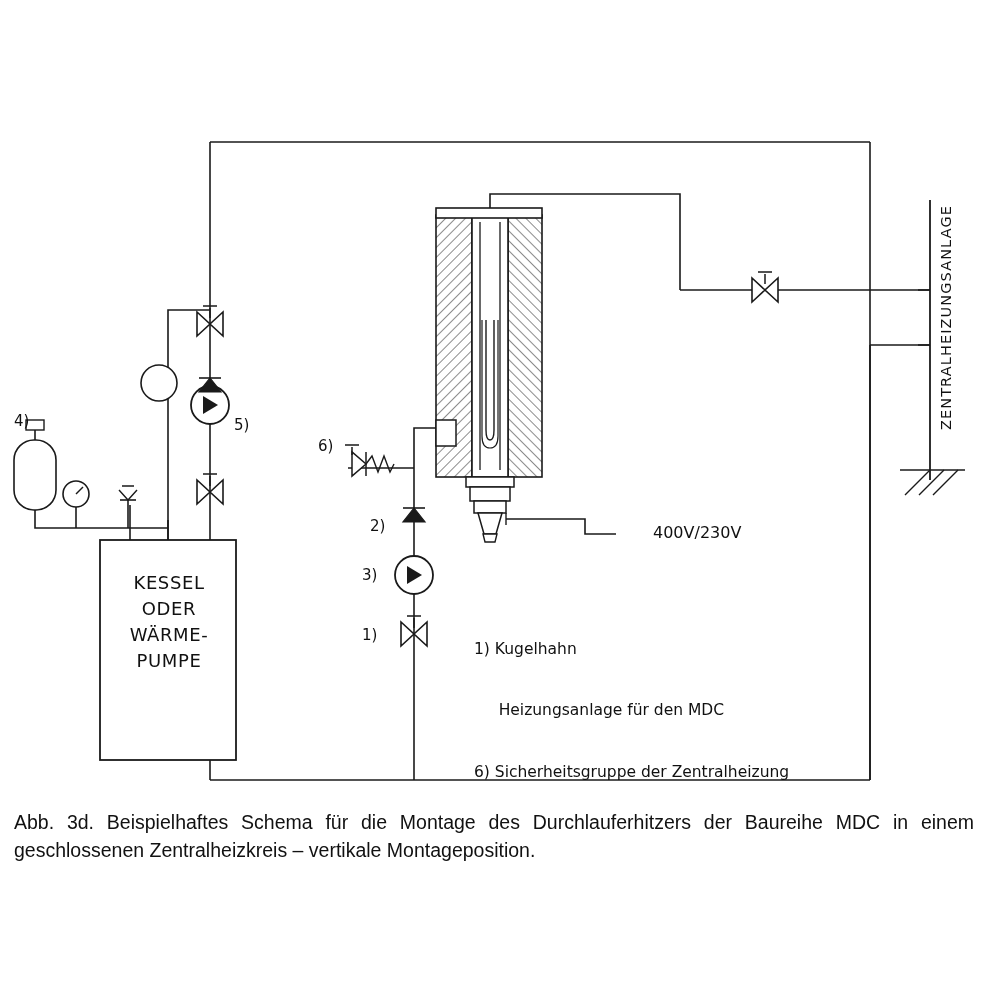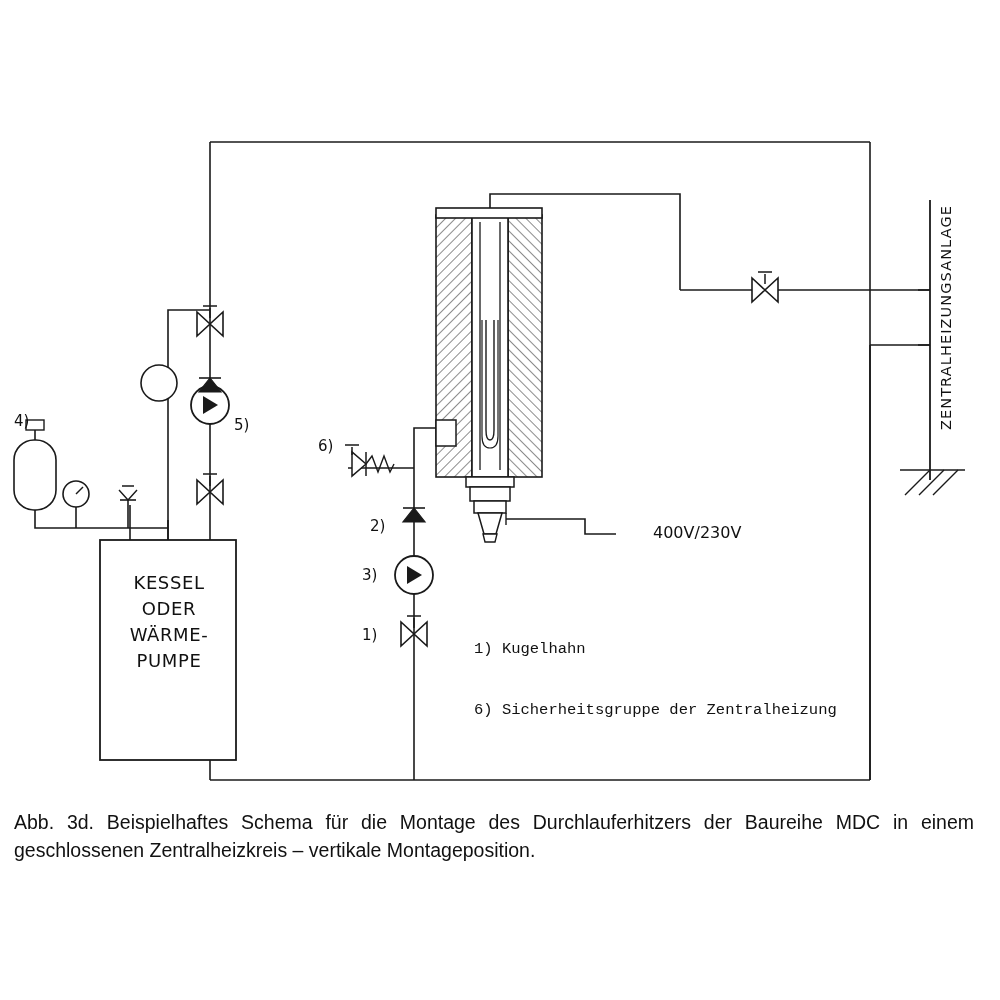--- a/index.html
+++ b/index.html
@@ -45,21 +45,21 @@
   .legend {
     position: absolute;
     left: 474px;
     top: 598px;
     font-family: "DejaVu Sans", sans-serif;
     font-size: 15.5px;
     line-height: 1.32;
     color: #111;
     white-space: pre;
   }
-  .legend div { white-space: pre; font-family: Liberation Mono, monospace; }
+  .legend div { white-space: pre; }
   .boilertext {
     position: absolute;
     left: 102px;
     top: 570px;
     width: 134px;
     text-align: center;
     font-family: "DejaVu Sans", sans-serif;
     font-size: 18px;
     line-height: 1.45;
     letter-spacing: 0.6px;
@@ -225,20 +225,21 @@
 ODER
 WÄRME-
 PUMPE</div>
 
   <div class="voltage">400V/230V</div>
 
   <div class="vlabel">ZENTRALHEIZUNGSANLAGE</div>
 
   <div class="legend">
     <div>1) Kugelhahn</div>
+    <div>     Heizungsanlage für den MDC</div>
     <div>6) Sicherheitsgruppe der Zentralheizung</div>
     
     
   </div>
 
   <div class="cap">
     <span>Abb. 3d. Beispielhaftes Schema für die Montage des Durchlauferhitzers der Baureihe MDC in</span>
     <span>einem geschlossenen Zentralheizkreis – vertikale Montageposition.</span>
   </div>
 

